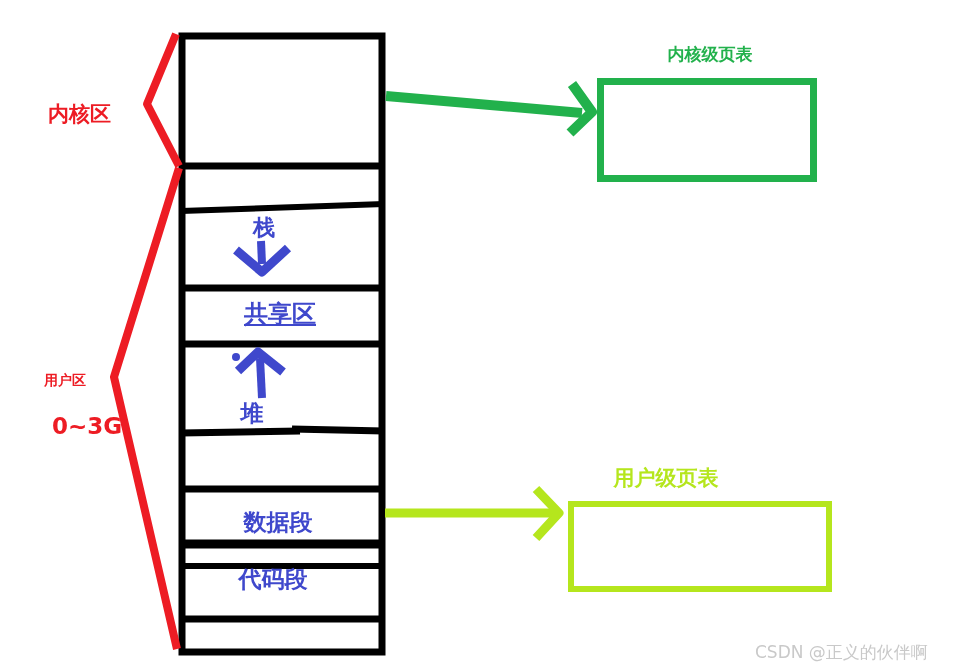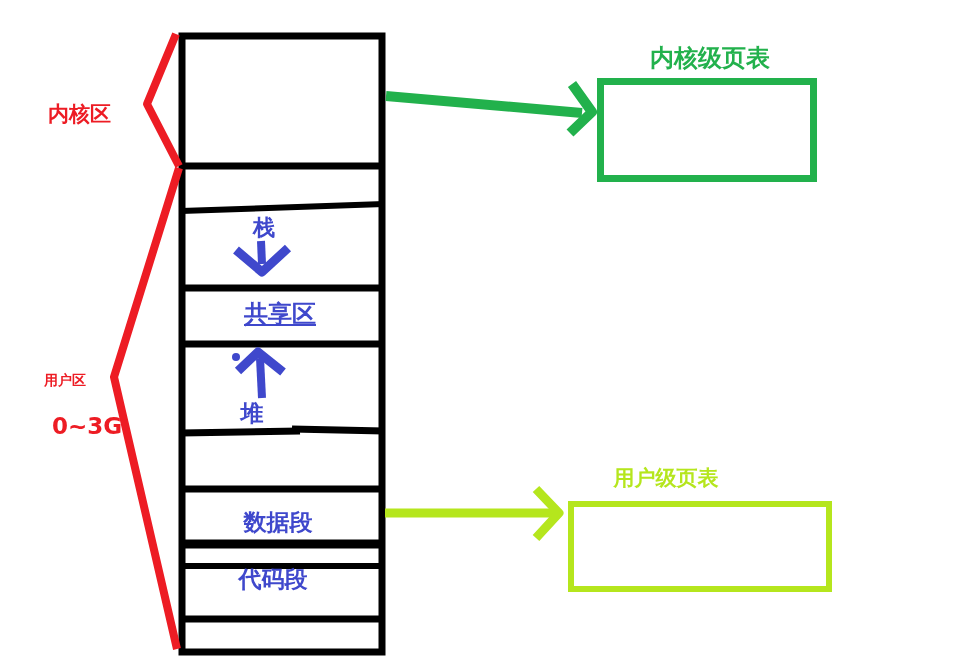--- a/index.html
+++ b/index.html
@@ -13,21 +13,21 @@
   .green{color:#22b14c;}
   .lime{color:#b5e61d;}
   .kernel-area-label{left:48px;top:104px;font-size:21px;}
   .user-area-label{left:44px;top:373px;font-size:14px;}
   .user-range-label{left:52px;top:415px;font-size:23px;}
   .stack-label{left:264px;top:217px;font-size:22px;transform:translateX(-50%);}
   .shared-label{left:280px;top:302px;font-size:24px;transform:translateX(-50%);text-decoration:underline;}
   .heap-label{left:252px;top:402px;font-size:23px;transform:translateX(-50%);}
   .data-label{left:278px;top:511px;font-size:23px;transform:translateX(-50%);}
   .code-label{left:273px;top:568px;font-size:23px;transform:translateX(-50%);}
-  .kernel-pt-label{left:690px;top:46px;font-size:24px;transform:translateX(-50%);padding-left:40px;}
+  .kernel-pt-label{left:690px;top:46px;font-size:17px;transform:translateX(-50%);padding-left:40px;}
   .user-pt-label{left:666px;top:468px;font-size:21px;transform:translateX(-50%);}
   .pt-box{position:absolute;background:#ffffff;}
   .kernel-pt-box{left:597px;top:78px;width:220px;height:104px;border:7px solid #22b14c;box-sizing:border-box;}
   .user-pt-box{left:568px;top:501px;width:264px;height:91px;border:6px solid #b5e61d;box-sizing:border-box;}
   .watermark{position:absolute;left:755px;top:641px;font-size:17px;color:#c9c9c9;font-weight:normal;white-space:nowrap;}
   svg.overlay{position:absolute;left:0;top:0;}
 </style>
 </head>
 <body>
 
@@ -75,14 +75,15 @@
   <div class="lbl blue heap-label">堆</div>
   <div class="lbl blue data-label">数据段</div>
   <div class="lbl blue code-label">代码段</div>
 
   <div class="lbl green kernel-pt-label">内核级页表</div>
   <div class="pt-box kernel-pt-box"></div>
 
   <div class="lbl lime user-pt-label">用户级页表</div>
   <div class="pt-box user-pt-box"></div>
 
+  <div class="watermark">CSDN @正义的伙伴啊</div>
 
 </div>
 
 </body></html>

